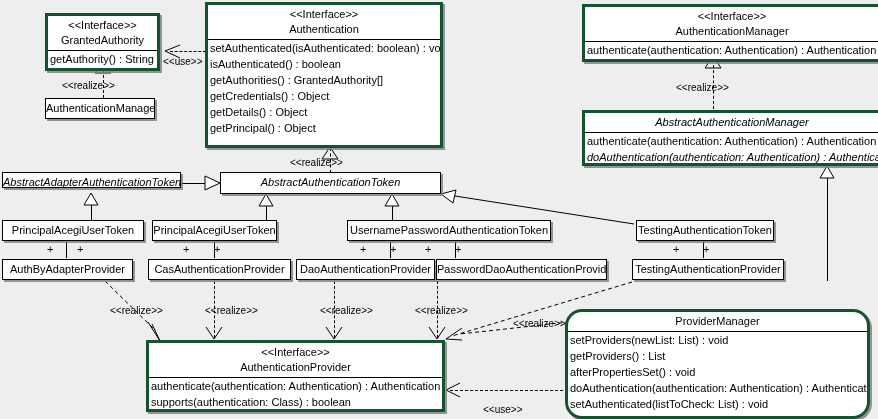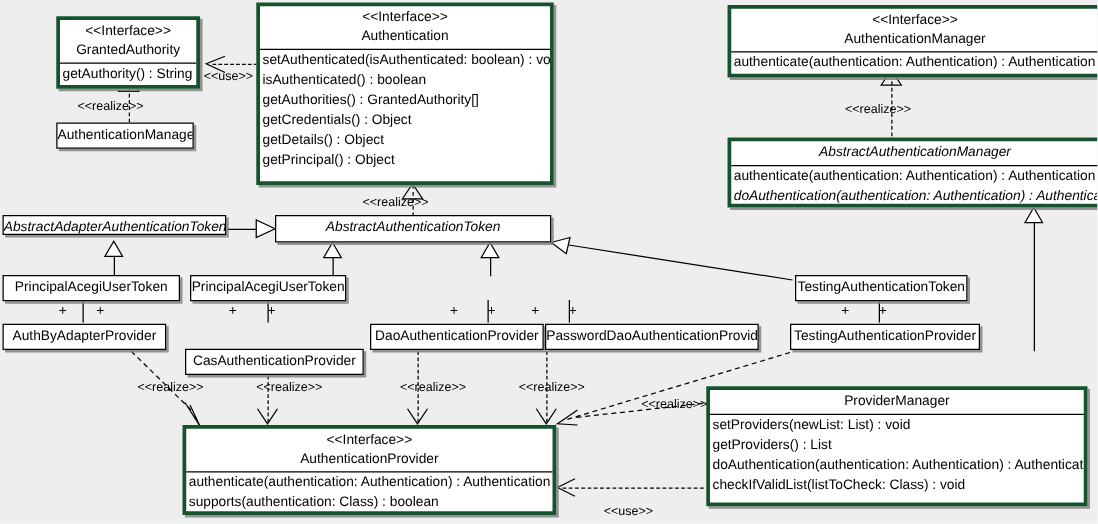--- a/index.html
+++ b/index.html
@@ -272,44 +272,46 @@
       <div class="member italic">doAuthentication(authentication: Authentication) : Authentication</div>
     </div>
   </div>
 
   <div class="uml-simple italic" style="left:2px; top:172px; width:179px; height:16px;">AbstractAdapterAuthenticationToken</div>
 
   <div class="uml-simple italic" style="left:220px; top:172px; width:221px; height:22px;">AbstractAuthenticationToken</div>
 
   <div class="uml-simple" style="left:2px; top:220px; width:142px; height:21px;">PrincipalAcegiUserToken</div>
   <div class="uml-simple" style="left:152px; top:220px; width:125px; height:21px;">PrincipalAcegiUserToken</div>
+  <div class="uml-simple" style="left:347px; top:220px; width:204px; height:21px;">UsernamePasswordAuthenticationToken</div>
   <div class="uml-simple" style="left:636px; top:220px; width:138px; height:21px;">TestingAuthenticationToken</div>
 
   <div class="uml-simple" style="left:2px; top:259px; width:131px; height:21px;">AuthByAdapterProvider</div>
-  <div class="uml-simple" style="left:148px; top:259px; width:143px; height:21px;margin-top:20px;">CasAuthenticationProvider</div>
+  <div class="uml-simple" style="left:148px; top:259px; width:143px; height:21px;">CasAuthenticationProvider</div>
   <div class="uml-simple" style="left:296px; top:259px; width:139px; height:21px;">DaoAuthenticationProvider</div>
   <div class="uml-simple" style="left:436px; top:259px; width:171px; height:21px;">PasswordDaoAuthenticationProvider</div>
   <div class="uml-simple" style="left:632px; top:259px; width:152px; height:21px;text-align:center;">TestingAuthenticationProvider</div>
 
   <div class="uml-box" style="left:146px; top:340px; width:299px; height:72px;">
     <div class="uml-head divided">
       <span class="stereo">&lt;&lt;Interface&gt;&gt;</span>
       <span class="cname">AuthenticationProvider</span>
     </div>
     <div class="uml-members">
       <div class="member">authenticate(authentication: Authentication) : Authentication</div>
       <div class="member">supports(authentication: Class) : boolean</div>
     </div>
   </div>
 
-  <div class="uml-box" style="left:565px; top:309px; width:305px; height:96px;">
+  <div class="uml-box" style="left:565px; top:309px; width:305px; height:110px;border-radius:17px;">
     <div class="uml-head divided">
       <span class="cname">ProviderManager</span>
     </div>
     <div class="uml-members">
       <div class="member">setProviders(newList: List) : void</div>
       <div class="member">getProviders() : List</div>
+      <div class="member">afterPropertiesSet() : void</div>
       <div class="member">doAuthentication(authentication: Authentication) : Authentication</div>
-      <div class="member">checkIfValidList(listToCheck: Class) : void</div>
+      <div class="member">setAuthenticated(listToCheck: List) : void</div>
     </div>
   </div>
 
 </div>
 
 </body></html>

